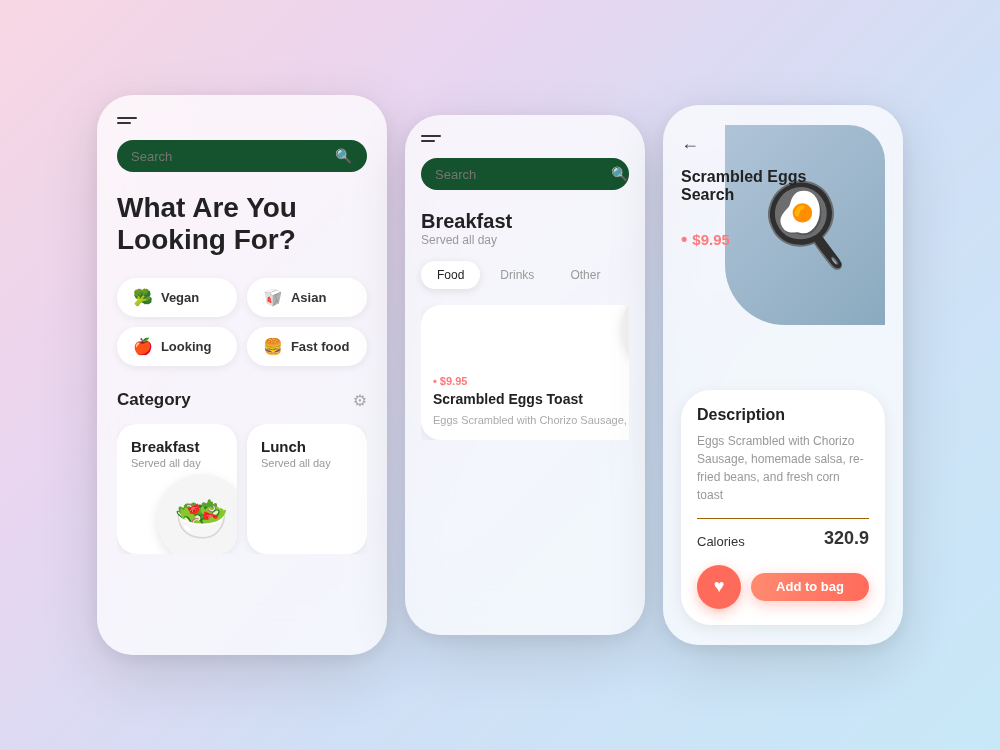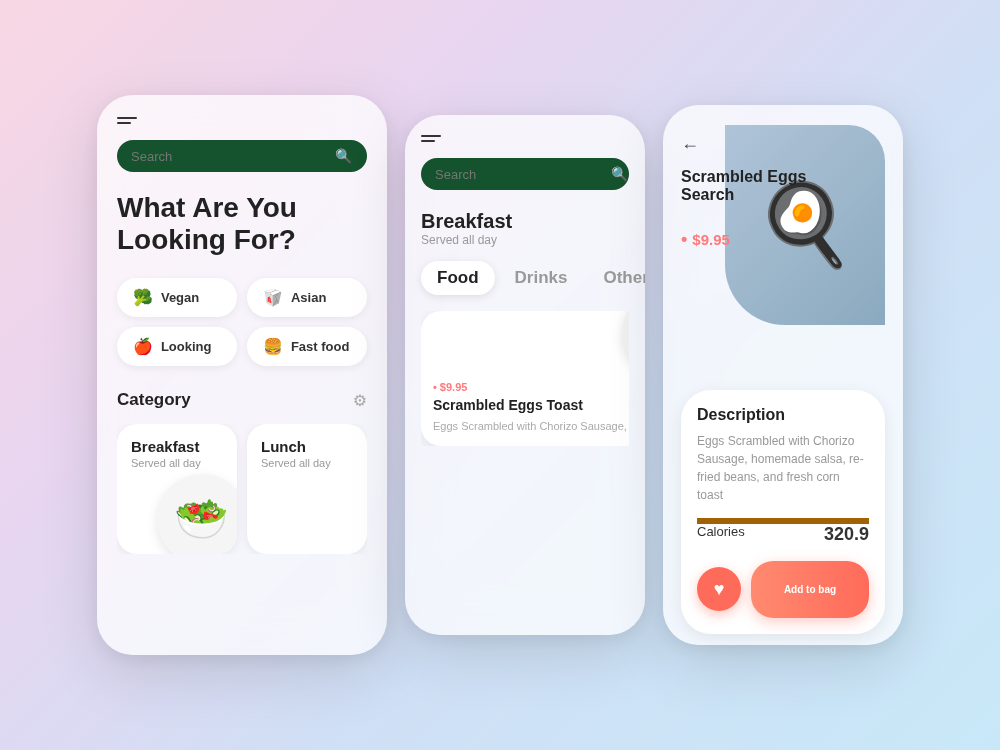--- a/index.html
+++ b/index.html
@@ -104,22 +104,22 @@
       box-shadow: 0 4px 12px rgba(0,0,0,0.1);
     }
 
     
     .section-heading { font-size: 20px; font-weight: 800; color: #222; }
     .section-sub { font-size: 12px; color: #999; margin-bottom: 14px; }
     .tabs { display: flex; gap: 4px; margin-bottom: 16px; }
     .tab {
       padding: 7px 16px;
       border-radius: 20px;
-      font-size: 17px;
-      font-weight: 700;
+      font-size: 12px;
+      font-weight: 400;
       cursor: pointer;
       color: #999;
       background: transparent;
       border: none;
     }
     .tab.active { background: #fff; color: #222; box-shadow: 0 2px 8px rgba(0,0,0,0.1); }
 
     
     .food-cards { display: flex; gap: 12px; overflow: hidden; }
     .food-card {
@@ -162,41 +162,41 @@
     .detail-price { font-size: 15px; font-weight: 700; color: #ff7a7a; display: flex; align-items: center; gap: 5px; margin-bottom: 140px; }
     .detail-price::before { content: '•'; color: #ff7a7a; font-size: 18px; }
     .detail-card {
       background: #fff;
       border-radius: 30px;
       padding: 16px;
       box-shadow: 0 4px 16px rgba(0,0,0,0.08);
     }
     .detail-section-title { font-size: 16px; font-weight: 800; color: #222; margin-bottom: 8px; }
     .detail-desc { font-size: 12px; color: #999; line-height: 1.5; margin-bottom: 14px; }
-    .calories-row { display: flex; align-items: flex-start; justify-content: space-between; padding-top: 0; border-top: 6px solid #a16207; margin-bottom: 16px; }
+    .calories-row { display: flex; align-items: flex-end; justify-content: space-between; padding-top: 9px; border-top: 1px solid #a16207; margin-bottom: 16px; }
     .cal-label { font-size: 13px; color: #333; }
     .cal-value { font-size: 18px; color: #333; font-weight: 600; }
     .action-row { display: flex; gap: 10px; align-items: center; }
     .heart-btn-sm {
       width: 44px; height: 44px;
       border-radius: 50%;
       background: #ff6b5a;
       display: flex; align-items: center; justify-content: center;
       color: #fff; font-size: 18px;
       cursor: pointer;
       flex-shrink: 0;
       box-shadow: 0 4px 12px rgba(255,107,90,0.4);
     }
     .add-btn {
       flex: 1;
-      height: 57px;
+      height: 28px;
       border-radius: 22px;
       background: linear-gradient(90deg, #ff8a70, #ff6b5a);
       color: #fff;
-      font-size: 10px;
+      font-size: 13px;
       font-weight: 700;
       border: none;
       cursor: pointer;
       box-shadow: 0 4px 14px rgba(255,107,90,0.35);
     }
 
     .phone-3-inner {
       position: relative;
       height: 100%;
     }

